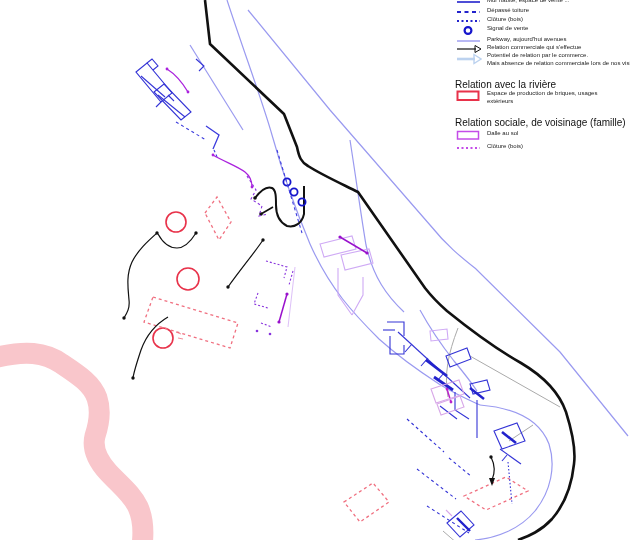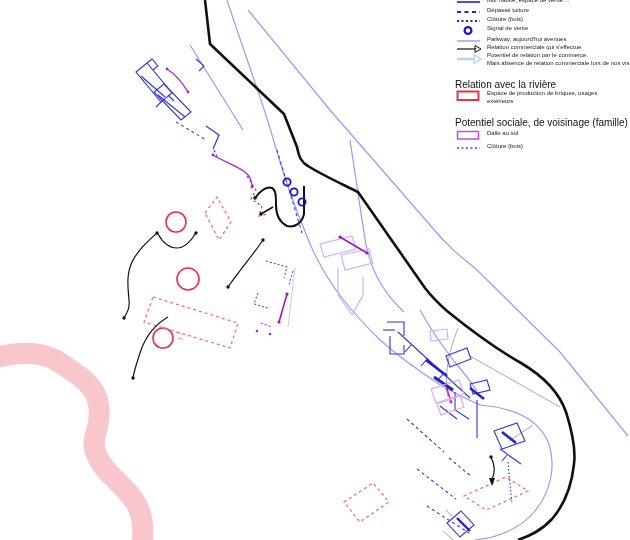--- a/index.html
+++ b/index.html
@@ -254,21 +254,21 @@
         <svg width="27" height="12">
             <rect x="2.5" y="1.5" width="21" height="8.5" fill="none" stroke="#e8324a" stroke-width="2"></rect>
           </svg>
       </span>
       <span class="lbl">
         <div>Espace de production de briques, usages</div>
         <div>extérieurs</div>
       </span>
     </div>
 
-    <div class="lg-header" style="top:117px">Potentiel sociale, de voisinage (famille)</div>
+    <div class="lg-header" style="top:117px">Relation sociale, de voisinage (famille)</div>
 
     <div class="lg-row" style="top:130px">
       <span class="sw">
         <svg width="27" height="11">
             <rect x="2.5" y="1.5" width="21" height="7.5" fill="none" stroke="#c44ce8" stroke-width="1.5"></rect>
           </svg>
       </span>
       <span class="lbl">Dalle au sol</span>
     </div>
 

